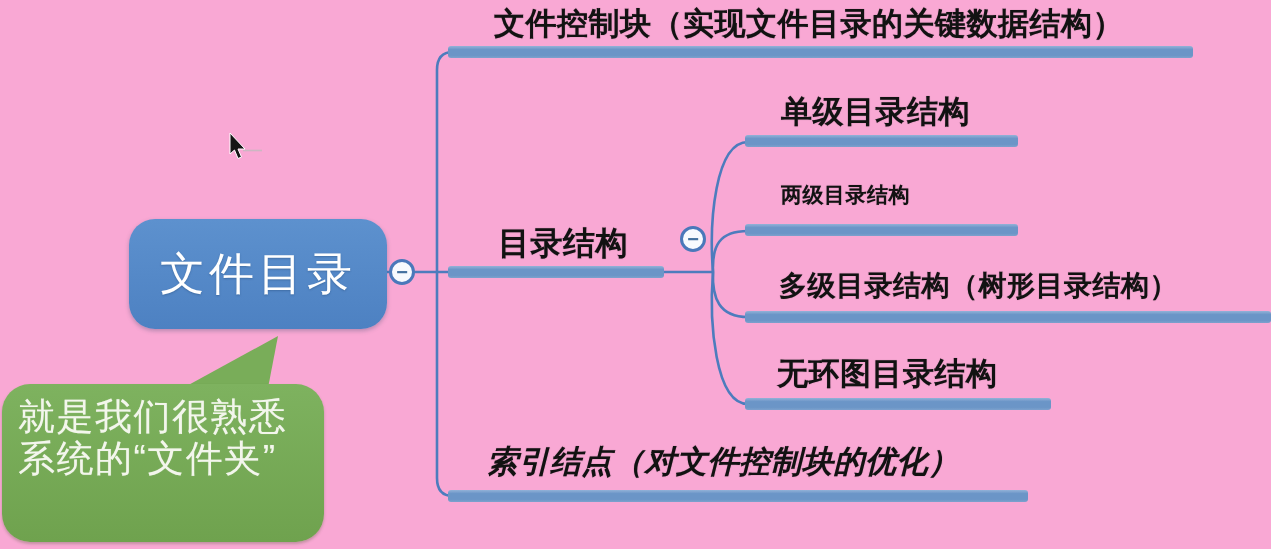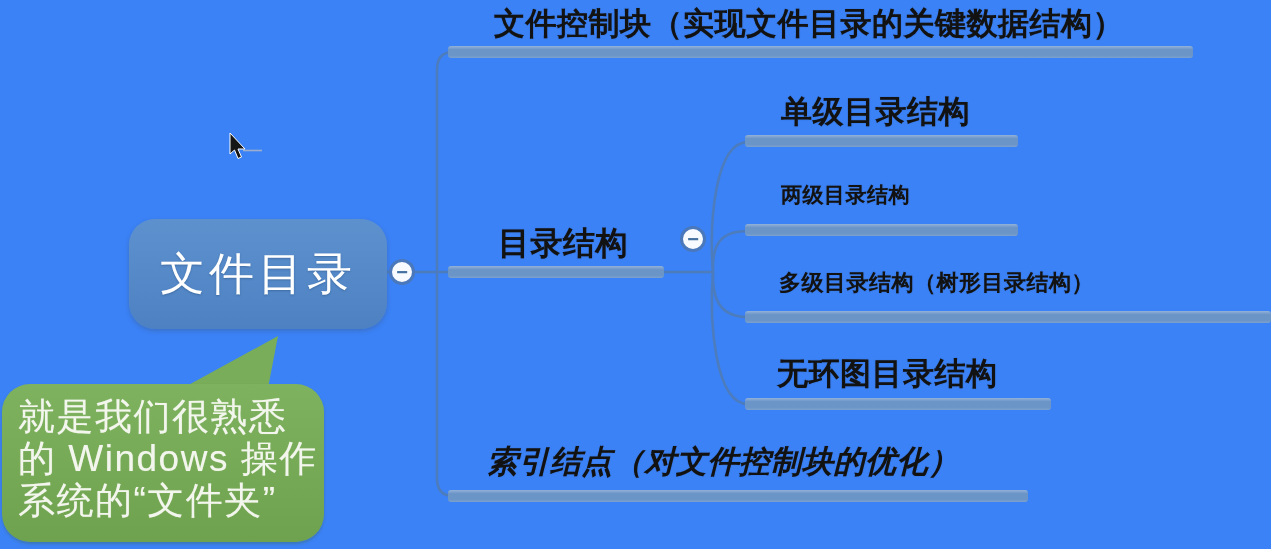--- a/index.html
+++ b/index.html
@@ -1,17 +1,17 @@
 <!DOCTYPE html>
 <html><head>
 <meta charset="utf-8">
 <style>
   html,body{margin:0;padding:0;background:#ffffff;}
   #stage{
-    position:relative;width:1271px;height:549px;background:#3b82f6;overflow:hidden;
+    position:relative;width:1271px;height:549px;background:#f9a8d4;overflow:hidden;
     font-family:"Liberation Sans", sans-serif;
   }
   svg.layer{position:absolute;left:0;top:0;z-index:1;}
   .bar{
     position:absolute;height:12px;border-radius:3px;z-index:2;
     background:linear-gradient(#93b2d8, #6b95c7 30%, #6b95c7 78%, #7da1cd);
   }
   .branch-label{
     position:absolute;z-index:3;color:#121212;font-weight:bold;white-space:nowrap;
     text-shadow:0 0 1px rgba(40,40,40,.45);letter-spacing:.5px;line-height:1.15;
@@ -73,34 +73,33 @@
   <div class="bar" style="left:745px;top:135px;width:273px;"></div>
   <div class="bar" style="left:745px;top:224px;width:273px;"></div>
   <div class="bar" style="left:745px;top:311px;width:526px;"></div>
   <div class="bar" style="left:745px;top:398px;width:306px;"></div>
   <div class="bar" style="left:448px;top:490px;width:580px;"></div>
 
   <div class="branch-label" style="left:494px;top:6px;font-size:31px;">文件控制块（实现文件目录的关键数据结构）</div>
   <div class="branch-label" style="left:498px;top:225px;font-size:32px;">目录结构</div>
   <div class="branch-label" style="left:781px;top:94px;font-size:31px;">单级目录结构</div>
   <div class="branch-label" style="left:781px;top:183px;font-size:21px;">两级目录结构</div>
-  <div class="branch-label" style="left:779px;top:270px;font-size:22px;">多级目录结构（树形目录结构）</div>
+  <div class="branch-label" style="left:779px;top:270px;font-size:28px;">多级目录结构（树形目录结构）</div>
   <div class="branch-label" style="left:777px;top:356px;font-size:31px;">无环图目录结构</div>
   <div class="branch-label" style="left:487px;top:444px;font-size:31px;font-style:italic;">索引结点（对文件控制块的优化）</div>
 
   <div id="root-node">
     <span class="root-label">文件目录</span>
   </div>
 
   <div class="collapse-btn" style="left:389px;top:259px;">
     <span>−</span>
   </div>
   <div class="collapse-btn" style="left:680px;top:226px;">
     <span>−</span>
   </div>
 
   <div id="note-bubble">
     <span class="bubble-line">就是我们很熟悉</span>
-    <span class="bubble-line">的 Windows 操作</span>
     <span class="bubble-line">系统的“文件夹”</span>
   </div>
 
 </div>
 
 </body></html>

